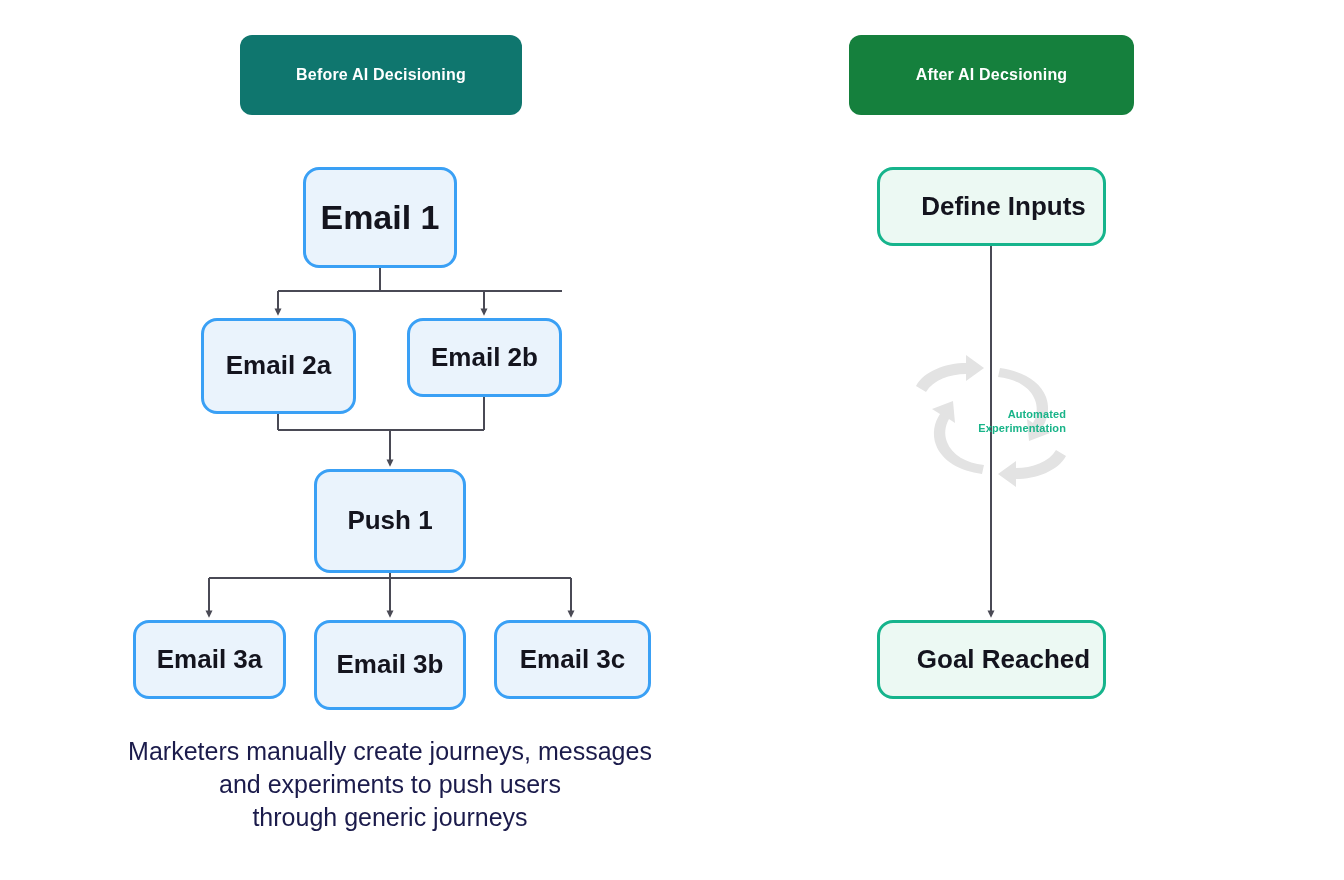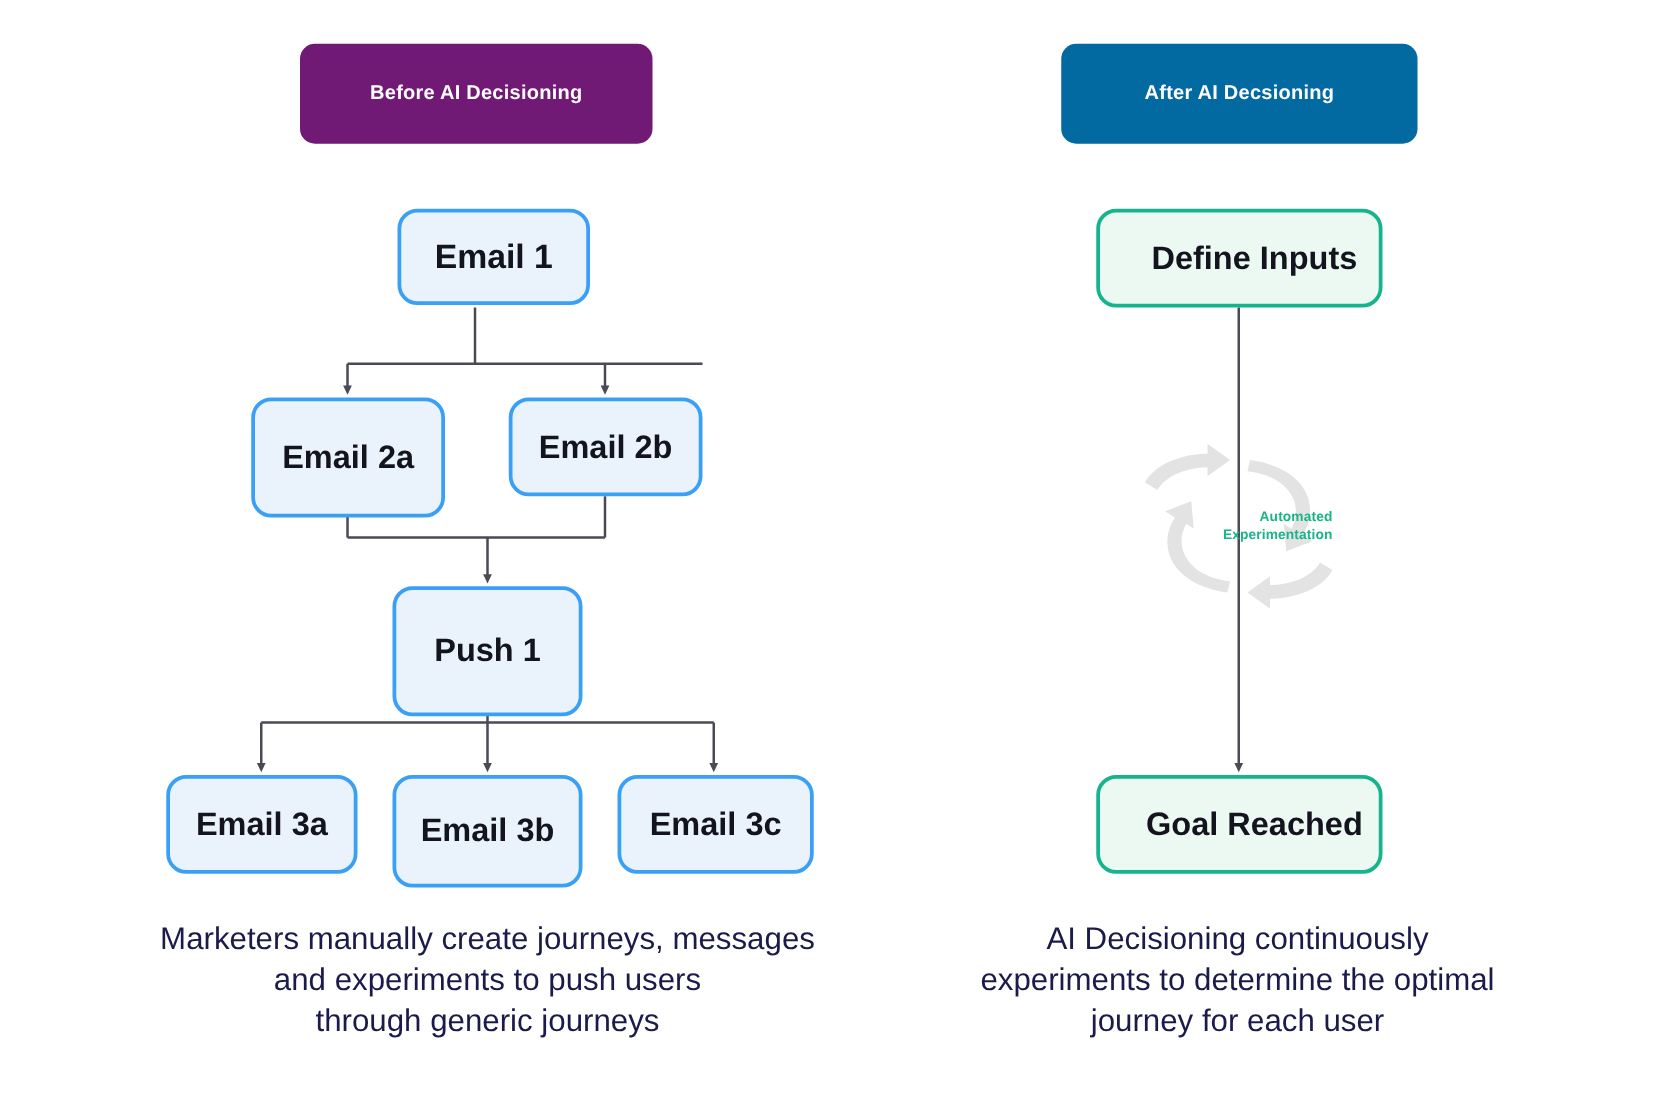--- a/index.html
+++ b/index.html
@@ -32,26 +32,26 @@
     color: #ffffff;
     font-weight: bold;
     font-size: 16px;
     letter-spacing: 0.2px;
     text-align: center;
     line-height: 1.1;
   }
   .badge-before {
     left: 240px;  top: 35px;
     width: 282px; height: 80px;
-    background: #701a75;
+    background: #0f766e;
   }
   .badge-after {
     left: 849px;  top: 35px;
     width: 285px; height: 80px;
-    background: #0369a1;
+    background: #15803d;
   }
 
   
   .node {
     position: absolute;
     box-sizing: border-box;
     display: flex;
     align-items: center;
     justify-content: center;
     border-radius: 16px;
@@ -160,36 +160,33 @@
                L932,409 L953,401 L955,423 L949,419
                C945,426 944,434 947,442
                C952,455 966,463 984,465 Z"></path>
     </g>
   </svg>
 
   <div class="badge badge-before">Before AI Decisioning</div>
   <div class="badge badge-after">After AI Decsioning</div>
 
   <div id="left-nodes">
-      <div class="node blue" style="left: 318px; top: 167px; width: 154px; height: 77px; font-size: 27px;">Email 1</div>
+      <div class="node blue" style="left: 303px; top: 167px; width: 154px; height: 101px; font-size: 34px;">Email 1</div>
       <div class="node blue" style="left: 201px; top: 318px; width: 155px; height: 96px; font-size: 26px;">Email 2a</div>
       <div class="node blue" style="left: 407px; top: 318px; width: 155px; height: 79px; font-size: 26px;">Email 2b</div>
       <div class="node blue" style="left: 314px; top: 469px; width: 152px; height: 104px; font-size: 26px;">Push 1</div>
       <div class="node blue" style="left: 133px; top: 620px; width: 153px; height: 79px; font-size: 26px;">Email 3a</div>
       <div class="node blue" style="left: 314px; top: 620px; width: 152px; height: 90px; font-size: 26px;">Email 3b</div>
       <div class="node blue" style="left: 494px; top: 620px; width: 157px; height: 79px; font-size: 26px;">Email 3c</div>
     </div>
   <div id="right-nodes">
       <div class="node green" style="left: 877px; top: 167px; width: 229px; height: 79px; font-size: 26px;">Define Inputs</div>
       <div class="node green" style="left: 877px; top: 620px; width: 229px; height: 79px; font-size: 26px;">Goal Reached</div>
     </div>
 
   <div class="loop-label" id="loop-label">Automated
 Experimentation</div>
 
   <div class="caption caption-left">Marketers manually create journeys, messages
 and experiments to push users
 through generic journeys</div>
-  <div class="caption caption-right">AI Decisioning continuously
-experiments to determine the optimal
-journey for each user</div>
 
 </div>
 
 </body></html>

